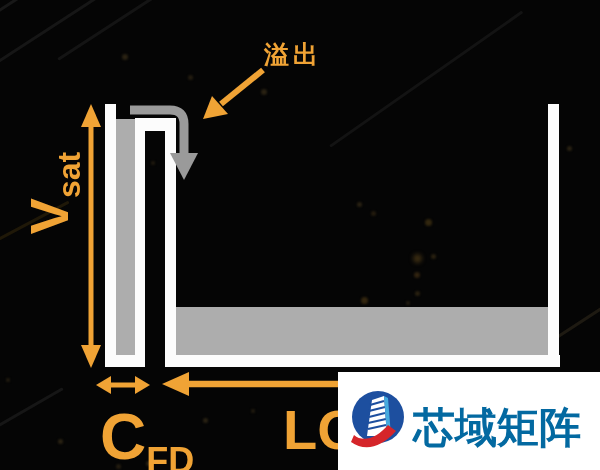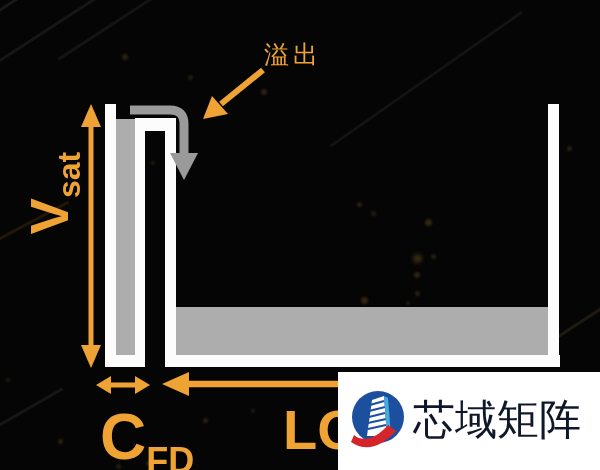--- a/index.html
+++ b/index.html
@@ -24,41 +24,41 @@
   .w-bleft   { left:165px; top:118px; width:11px; height:249px; }
   .w-bbottom { left:165px; top:355px; width:395px; height:12px; }
   .w-bright  { left:548px; top:104px; width:11px; height:263px; }
   .f-narrow  { left:116px; top:119px; width:19px; height:236px; }
   .f-big     { left:176px; top:307px; width:372px; height:48px; }
 
   .arrows { position:absolute; left:0; top:0; z-index:3; pointer-events:none; }
 
   
   .lbl { position:absolute; color:#f0a335; z-index:4; line-height:1; white-space:nowrap; }
-  .lbl-overflow { left:264px; top:42px; font-size:25px; font-weight:normal; letter-spacing:4px; }
+  .lbl-overflow { left:264px; top:42px; font-size:25px; font-weight:bold; letter-spacing:4px; }
   .lbl-vsat {
     left:-15px; top:165px; width:130px; height:56px;
     transform:rotate(-90deg); text-align:center;
     font-size:54px; font-weight:bold;
   }
   .lbl-vsat .sub { font-size:32px; font-weight:bold; }
   .lbl-cfd { left:100px; top:405px; font-size:64px; font-weight:bold; }
   .lbl-cfd .sub { font-size:36px; font-weight:bold; }
   .lbl-lofic { left:283px; top:402px; font-size:56px; font-weight:bold; }
 
   
   .watermark {
     position:absolute; left:338px; top:372px; width:262px; height:98px;
     background:#ffffff; z-index:5;
   }
   .wm-logo { position:absolute; left:12px; top:17px; width:58px; height:68px; }
   .wm-brand {
-    position:absolute; left:75px; top:27px;
+    position:absolute; left:75px; top:35px;
     font-family:"Liberation Serif","DejaVu Serif",serif;
-    font-size:42px; line-height:1; font-weight:normal; color:#0f172a;
+    font-size:42px; line-height:1; font-weight:bold; color:#0369a1;
     letter-spacing:0px; white-space:nowrap;
   }
   .wm-domain {
     position:absolute; left:77px; top:69px;
     font-size:13px; font-weight:bold; color:#3f3f3f;
     letter-spacing:4.5px; white-space:nowrap;
   }
 </style>
 </head>
 <body>

